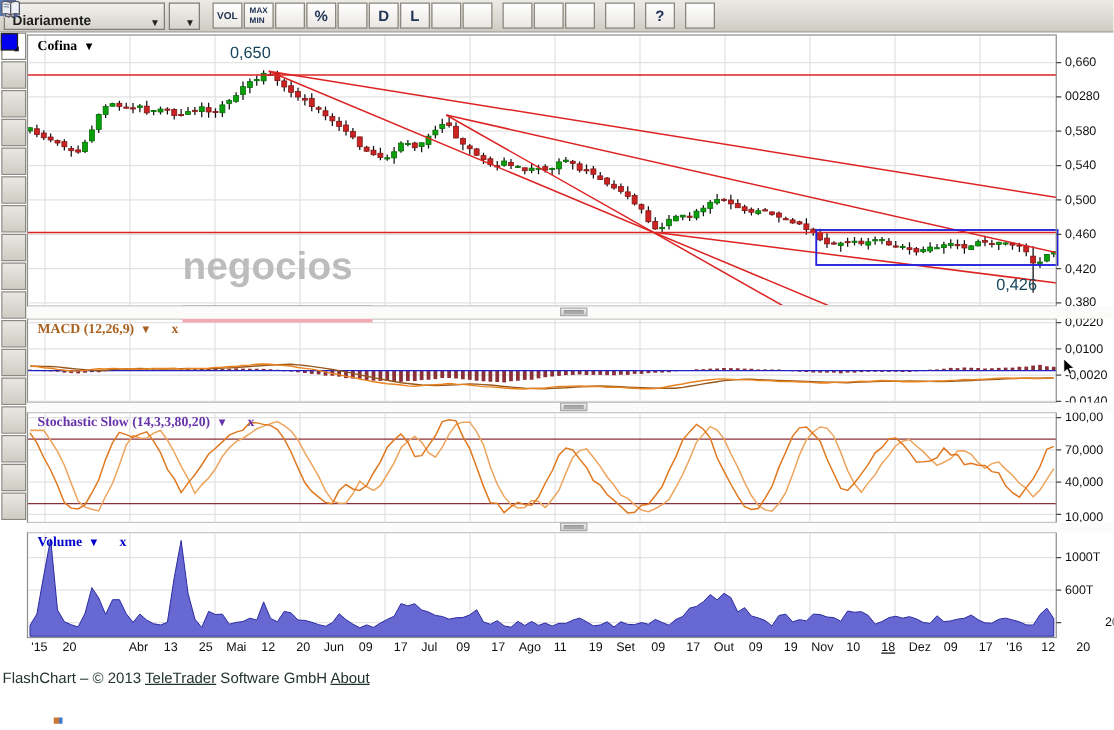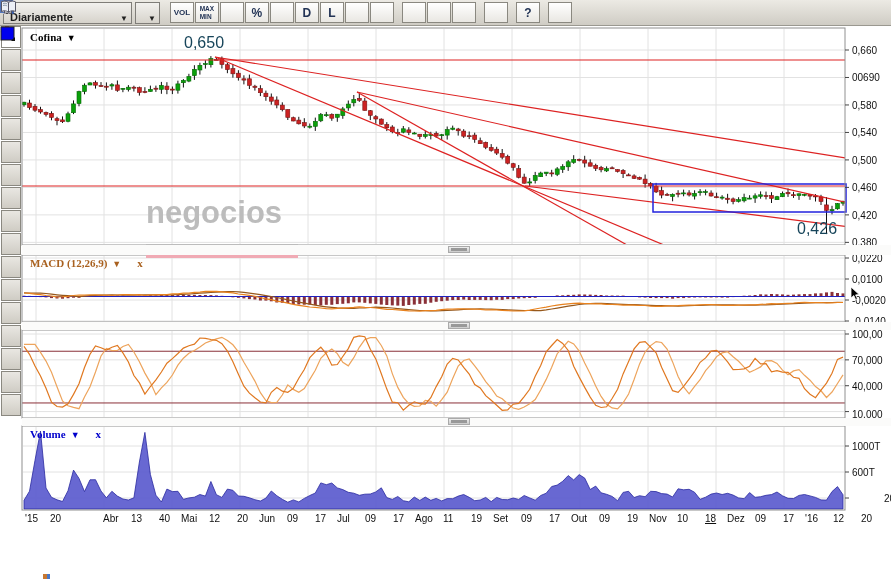--- a/index.html
+++ b/index.html
@@ -24,21 +24,21 @@
   .leftbar{position:absolute;left:0;top:26px;width:22px;}
   .ltool{width:20px;height:22px;margin:0 0 1px 1px;background:linear-gradient(#e9e7e2,#cfccc4);
          border:1px solid #8a8880;display:flex;align-items:center;justify-content:center;
          box-sizing:border-box;cursor:default;}
   .ltool.active{background:#fff;}
   
   .albl{position:absolute;font-size:10px;color:#101010;white-space:nowrap;line-height:11px;}
   .ptitle{position:absolute;font-size:11px;font-weight:bold;white-space:nowrap;line-height:12px;font-family:Liberation Serif, serif;}
   .ptitle .dd{font-size:9px;margin-left:5px;}
   .ptitle .closex{margin-left:16px;font-weight:bold;cursor:default;}
-  .anno{position:absolute;font-size:16px;color:#17455a;white-space:nowrap;}
+  .anno{position:absolute;font-size:13px;color:#17455a;white-space:nowrap;}
   
   .splitter{position:absolute;left:22px;width:869px;background:#fbfbfa;}
   .grip{position:absolute;left:426px;top:1px;width:22px;height:7px;
         background:linear-gradient(#eee,#ccc);border:1px solid #aaa;box-sizing:border-box;
         display:flex;flex-direction:column;justify-content:space-between;padding:1px 2px;}
   .grip i{display:block;height:1px;background:#999;}
   
   .wm{position:absolute;left:146px;top:198px;pointer-events:none;}
   .wm .wtext{font-size:31px;font-weight:bold;color:#bcbcbc;letter-spacing:0px;line-height:30px;
              border-bottom:4px solid #bcbcbc;padding-bottom:16px;}
@@ -876,21 +876,21 @@
         <line x1="845" y1="385.72" x2="849" y2="385.72"></line>
         <line x1="845" y1="411.58" x2="849" y2="411.58"></line>
         <line x1="845" y1="446" x2="849" y2="446"></line>
         <line x1="845" y1="472" x2="849" y2="472"></line>
         <line x1="845" y1="498" x2="849" y2="498"></line>
       </g>
     </svg>
 
   <div id="labels">
       <span class="albl" style="left: 852px; top: 45px;">0,660</span>
-      <span class="albl" style="left: 852px; top: 72.48px;">00690</span>
+      <span class="albl" style="left: 852px; top: 72.48px;">00280</span>
       <span class="albl" style="left: 852px; top: 99.96px;">0,580</span>
       <span class="albl" style="left: 852px; top: 127.44px;">0,540</span>
       <span class="albl" style="left: 852px; top: 154.92px;">0,500</span>
       <span class="albl" style="left: 852px; top: 182.4px;">0,460</span>
       <span class="albl" style="left: 852px; top: 209.88px;">0,420</span>
       <span class="albl" style="left: 852px; top: 237.36px;">0,380</span>
       <span class="albl" style="left: 852px; top: 253px;">0,0220</span>
       <span class="albl" style="left: 852px; top: 274px;">0,0100</span>
       <span class="albl" style="left: 852px; top: 295px;">-0,0020</span>
       <span class="albl" style="left: 852px; top: 316px;">-0,0140</span>
@@ -898,21 +898,21 @@
       <span class="albl" style="left: 852px; top: 354.86px;">70,000</span>
       <span class="albl" style="left: 852px; top: 380.72px;">40,000</span>
       <span class="albl" style="left: 852px; top: 409px;">10,000</span>
       <span class="albl" style="left: 852px; top: 441px;">1000T</span>
       <span class="albl" style="left: 852px; top: 467px;">600T</span>
       <span class="albl" style="left: 852px; top: 493px; margin-left: 32px;">200T</span>
       <span class="albl" style="left: 25px; top: 513px;">'15</span>
       <span class="albl" style="left: 50px; top: 513px;">20</span>
       <span class="albl" style="left: 103px; top: 513px;">Abr</span>
       <span class="albl" style="left: 131px; top: 513px;">13</span>
-      <span class="albl" style="left: 159px; top: 513px;">40</span>
+      <span class="albl" style="left: 159px; top: 513px;">25</span>
       <span class="albl" style="left: 181px; top: 513px;">Mai</span>
       <span class="albl" style="left: 209px; top: 513px;">12</span>
       <span class="albl" style="left: 237px; top: 513px;">20</span>
       <span class="albl" style="left: 259px; top: 513px;">Jun</span>
       <span class="albl" style="left: 287px; top: 513px;">09</span>
       <span class="albl" style="left: 315px; top: 513px;">17</span>
       <span class="albl" style="left: 337px; top: 513px;">Jul</span>
       <span class="albl" style="left: 365px; top: 513px;">09</span>
       <span class="albl" style="left: 393px; top: 513px;">17</span>
       <span class="albl" style="left: 415px; top: 513px;">Ago</span>
@@ -934,20 +934,23 @@
       <span class="albl" style="left: 833px; top: 513px;">12</span>
       <span class="albl" style="left: 861px; top: 513px;">20</span>
     </div>
 
   <div class="ptitle" style="left:30px;top:31px;color:#000;">
     <span>Cofina</span><span class="dd">▼</span>
   </div>
   <div class="ptitle" style="left:30px;top:257px;color:#a9611f;">
     <span>MACD (12,26,9)</span><span class="dd">▼</span><span class="closex">x</span>
   </div>
+  <div class="ptitle" style="left:30px;top:332px;color:#6633aa;">
+    <span>Stochastic Slow (14,3,3,80,20)</span><span class="dd">▼</span><span class="closex">x</span>
+  </div>
   <div class="ptitle" style="left:30px;top:428px;color:#0000cc;">
     <span>Volume</span><span class="dd">▼</span><span class="closex">x</span>
   </div>
 
   <div class="anno" style="left:184px;top:34px;">0,650</div>
   <div class="anno" style="left:797px;top:220px;">0,426</div>
 
   <div class="wm">
     <div class="wtext">negocios</div>
     <div class="wbar">ONLINE</div>
@@ -972,14 +975,20 @@
         <i></i>
         <i></i>
         <i></i>
       </span>
     </div>
 
   <svg style="left:851px;top:287px;" width="12" height="14" viewBox="0 0 12 14">
     <polygon points="0,0 0,11 2.8,8.6 4.6,12.6 6.4,11.8 4.6,7.9 8.2,7.6" fill="#000" stroke="#fff" stroke-width="0.8"></polygon>
   </svg>
 
+  <div class="footer">
+    <span>FlashChart – © 2013</span>
+    <a>TeleTrader</a>
+    <span>Software GmbH</span>
+    <a>About</a>
+  </div>
   <div class="artifact"></div>
 </div>
 
 </body></html>

